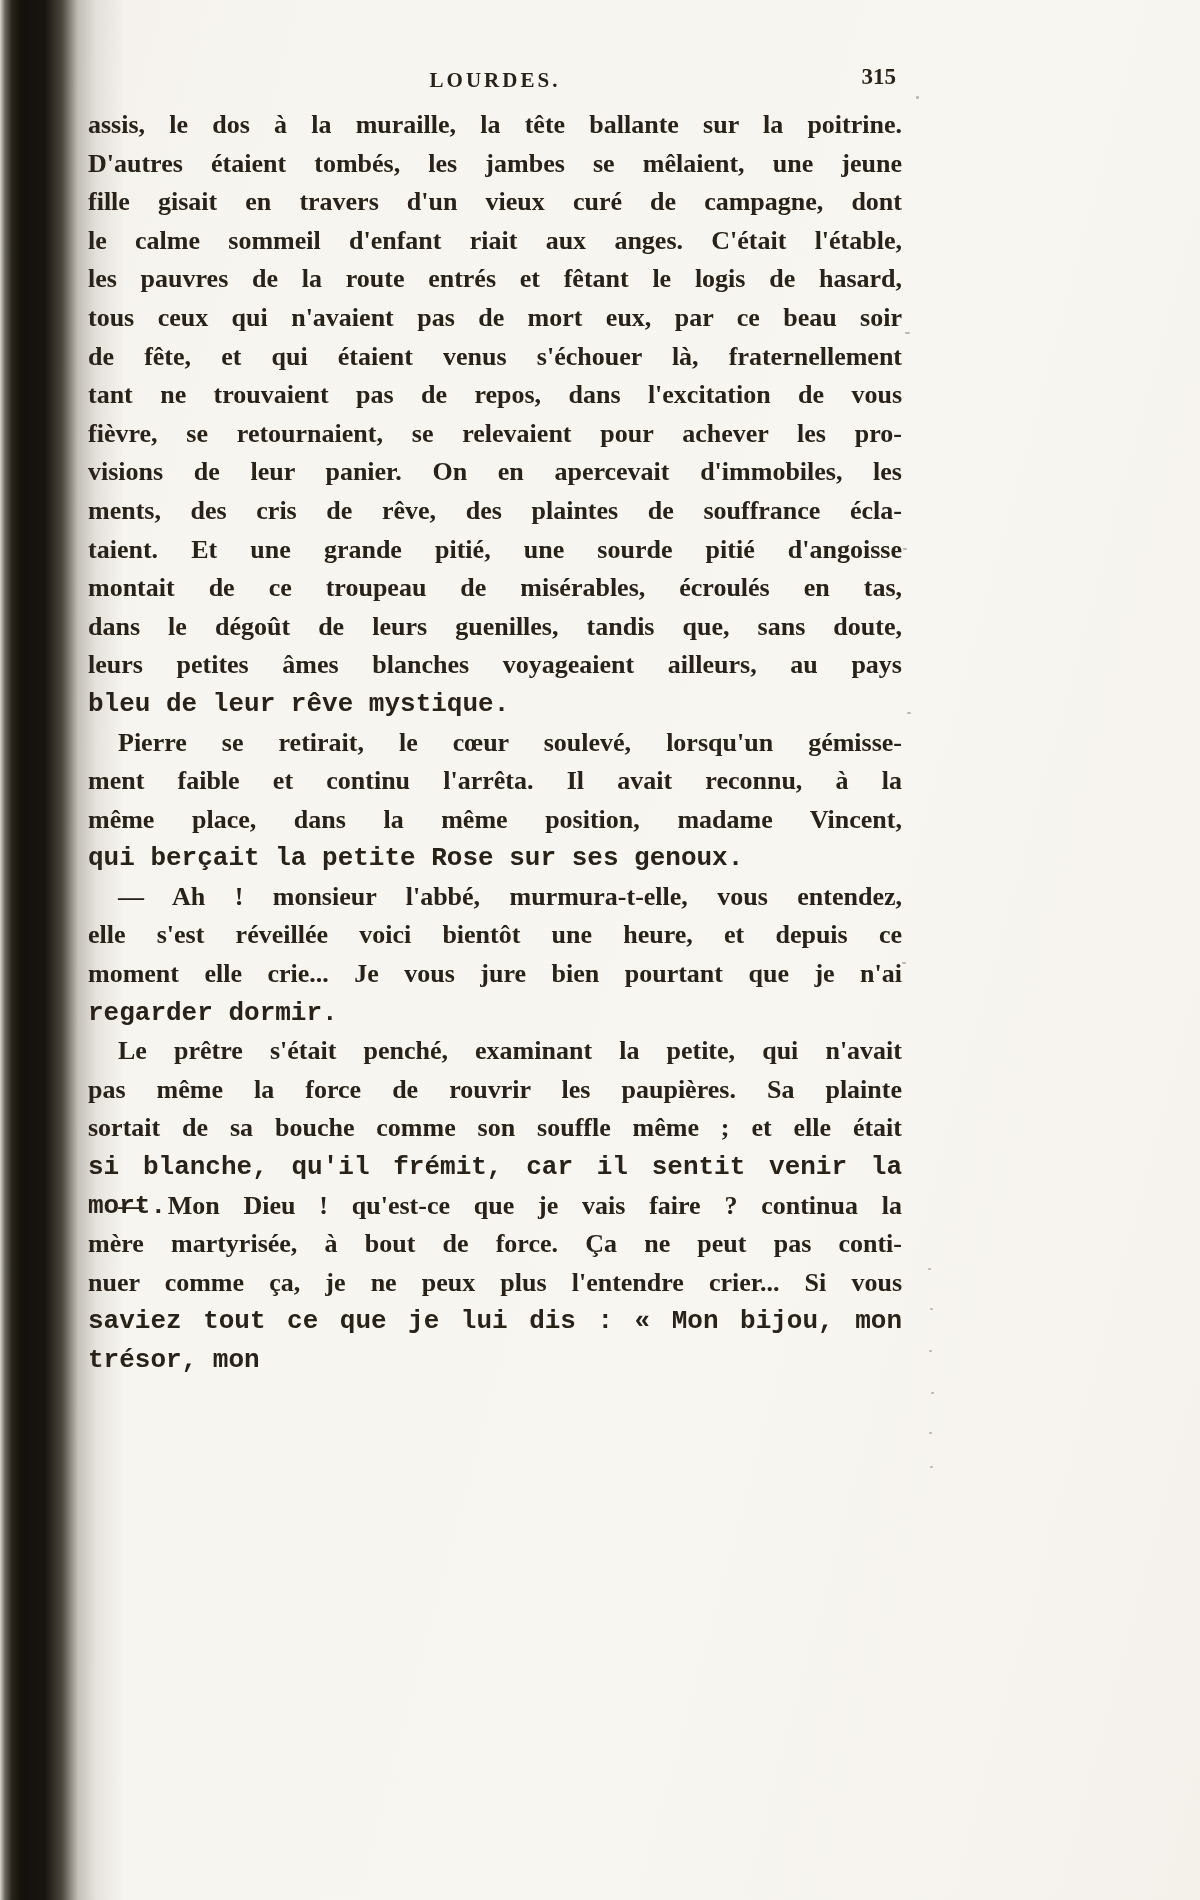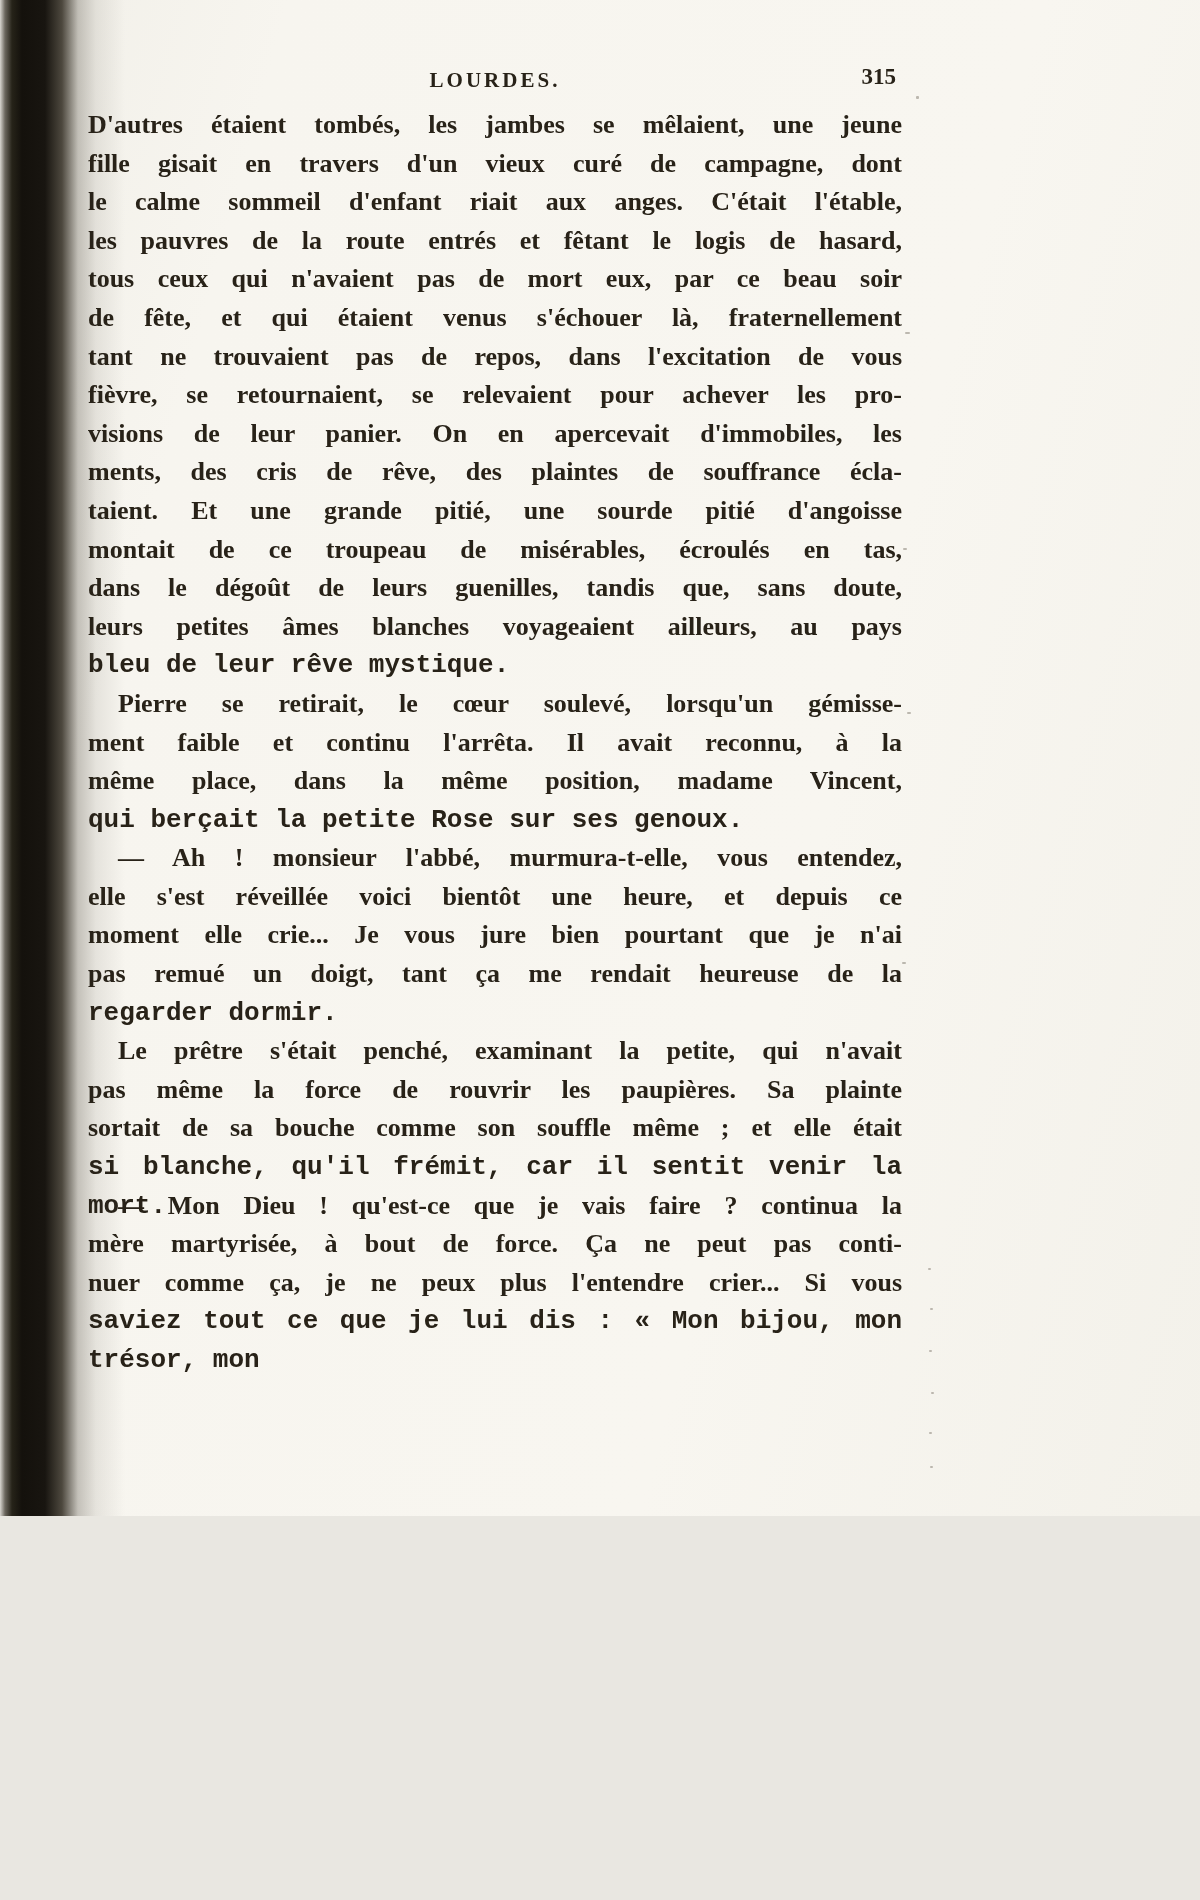--- a/index.html
+++ b/index.html
@@ -3,21 +3,21 @@
 <meta charset="utf-8">
 <style>
   * { box-sizing: border-box; }
   html, body { margin: 0; padding: 0; }
   body {
     width: 1200px; height: 1900px; overflow: hidden;
     background: #e9e7e1;
     font-family: "Liberation Serif", "DejaVu Serif", serif;
   }
   .page {
-    position: relative; width: 1200px; height: 1516px;
+    position: relative; width: 1200px; height: 1900px;
     background: linear-gradient(105deg, #f1efe8 0%, var(--paper, #f7f5ef) 18%, #f8f6f0 65%, #f3f1ea 100%);
   }
   
   .gutter {
     position: absolute; left: 0; top: 0; height: 100%; width: 125px;
     background: linear-gradient(90deg,
       #d8d6d0 0px,
       #6b675e 5px,
       #262319 12px,
       var(--shadow, #14110c) 22px,
@@ -67,20 +67,21 @@
 
   <div class="gutter"></div>
 
   <header class="header">
     <span class="running-title">LOURDES.</span>
     <span class="page-number">315</span>
   </header>
 
   <main class="text-block">
       <div class="paragraph">
+        <div class="line">assis, le dos à la muraille, la tête ballante sur la poitrine.</div>
         <div class="line">D'autres étaient tombés, les jambes se mêlaient, une jeune</div>
         <div class="line">fille gisait en travers d'un vieux curé de campagne, dont</div>
         <div class="line">le calme sommeil d'enfant riait aux anges. C'était l'étable,</div>
         <div class="line">les pauvres de la route entrés et fêtant le logis de hasard,</div>
         <div class="line">tous ceux qui n'avaient pas de mort eux, par ce beau soir</div>
         <div class="line">de fête, et qui étaient venus s'échouer là, fraternellement</div>
         <div class="line">tant ne trouvaient pas de repos, dans l'excitation de vous</div>
         <div class="line">fièvre, se retournaient, se relevaient pour achever les pro-</div>
         <div class="line">visions de leur panier. On en apercevait d'immobiles, les</div>
         <div class="line">ments, des cris de rêve, des plaintes de souffrance écla-</div>
@@ -93,21 +94,20 @@
       <div class="paragraph indent">
         <div class="line">Pierre se retirait, le cœur soulevé, lorsqu'un gémisse-</div>
         <div class="line">ment faible et continu l'arrêta. Il avait reconnu, à la</div>
         <div class="line">même place, dans la même position, madame Vincent,</div>
         <div class="line last">qui berçait la petite Rose sur ses genoux.</div>
       </div>
       <div class="paragraph indent">
         <div class="line">— Ah ! monsieur l'abbé, murmura-t-elle, vous entendez,</div>
         <div class="line">elle s'est réveillée voici bientôt une heure, et depuis ce</div>
         <div class="line">moment elle crie... Je vous jure bien pourtant que je n'ai</div>
-        <div class="line">pas remué un doigt, tant ça me rendait heureuse de la</div>
         <div class="line last">regarder dormir.</div>
       </div>
       <div class="paragraph indent">
         <div class="line">Le prêtre s'était penché, examinant la petite, qui n'avait</div>
         <div class="line">pas même la force de rouvrir les paupières. Sa plainte</div>
         <div class="line">sortait de sa bouche comme son souffle même ; et elle était</div>
         <div class="line last">si blanche, qu'il frémit, car il sentit venir la mort.</div>
       </div>
       <div class="paragraph indent">
         <div class="line">— Mon Dieu ! qu'est-ce que je vais faire ? continua la</div>

